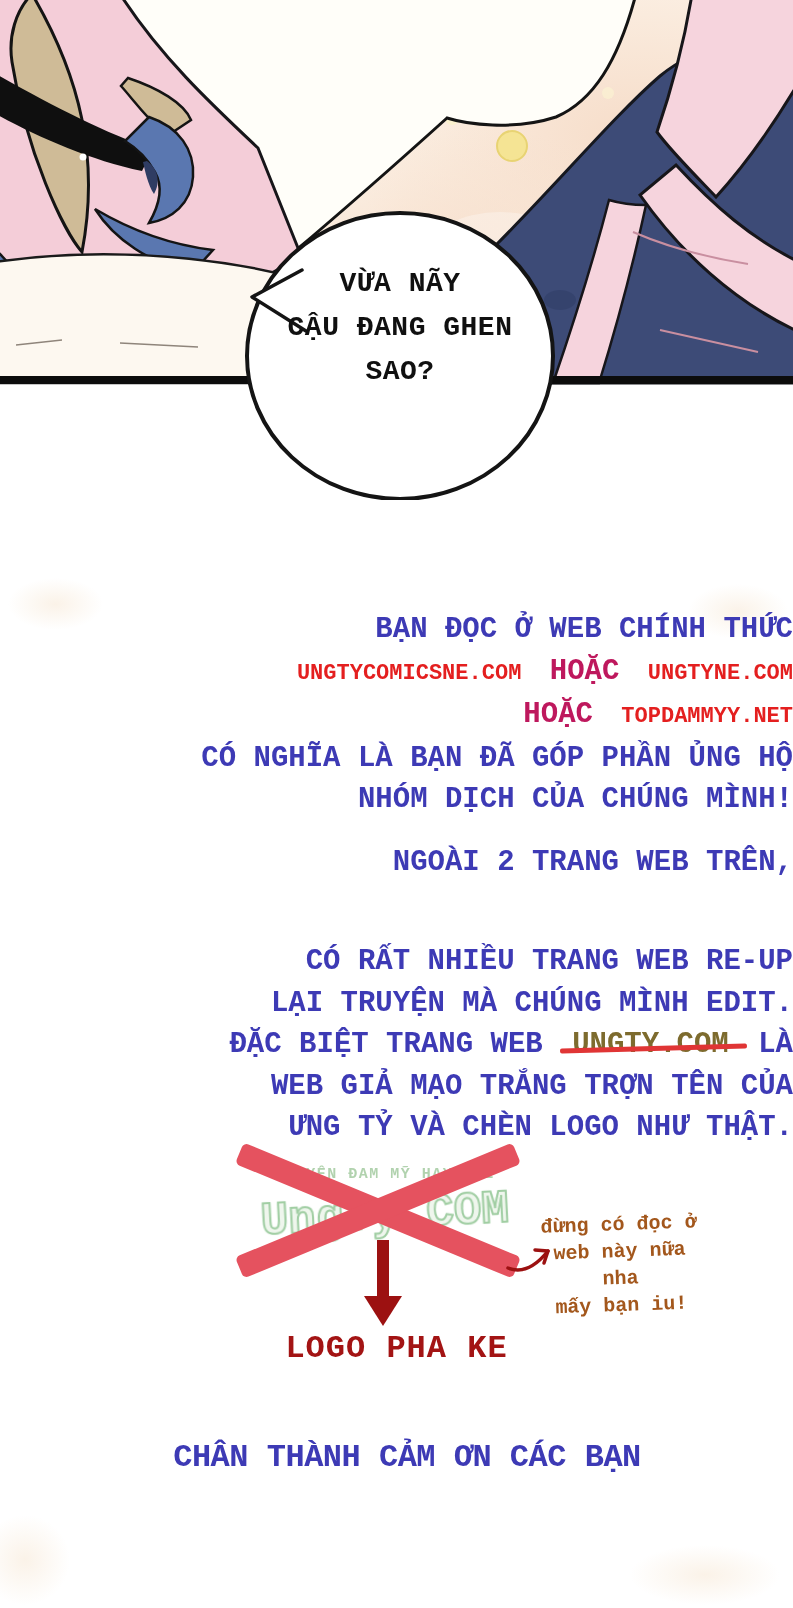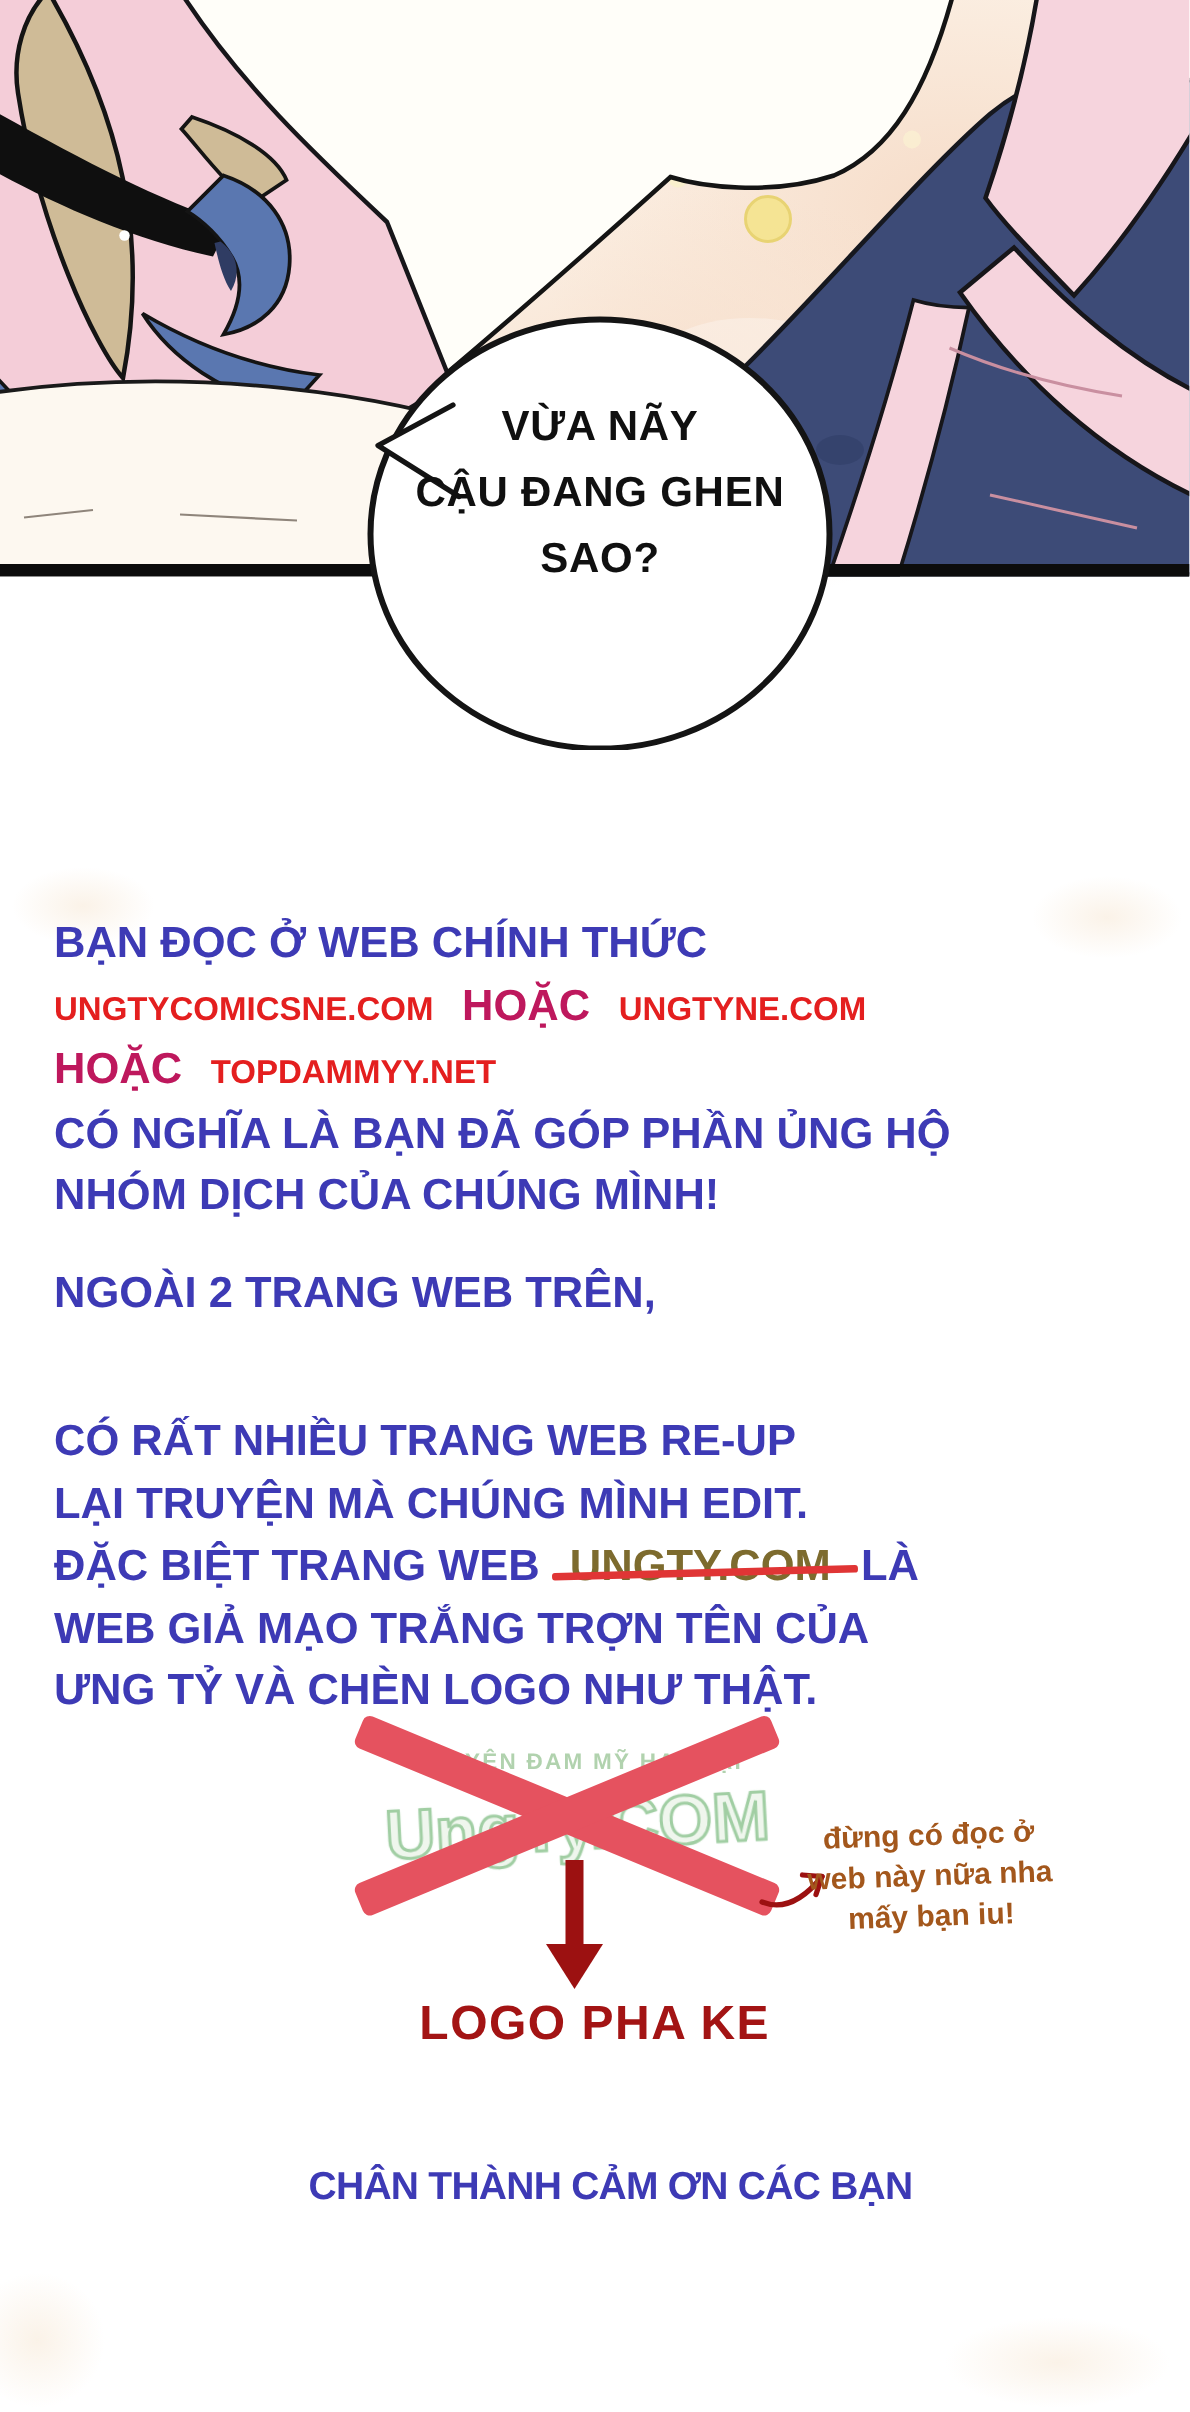--- a/index.html
+++ b/index.html
@@ -1,26 +1,26 @@
 <!DOCTYPE html>
 <html><head>
 <meta charset="utf-8">
 <style>
   html,body{margin:0;padding:0;background:#ffffff;}
   .page{position:relative;width:793px;height:1608px;overflow:hidden;background:#ffffff;
-        font-family:Liberation Sans, sans-serif;}
+        font-family:Liberation Mono, monospace;}
   .art-svg{position:absolute;top:0;left:0;}
 
   
   .bubble-text{position:absolute;left:246px;top:262px;width:308px;text-align:center;
     font-weight:700;font-size:28px;line-height:44px;color:#101010;letter-spacing:0.5px;}
 
   
-  .para{position:absolute;left:0;right:0;text-align:left;font-weight:700;
-    font-size:29px;line-height:41.5px;color:#3d3ab5;letter-spacing:0px;margin-left:36px;}
+  .para{position:absolute;left:0;right:0;text-align:right;font-weight:700;
+    font-size:29px;line-height:41.5px;color:#3d3ab5;letter-spacing:0px;}
   .pA{top:609px;} .pB{top:842px;} .pC{top:941px;}
   .red{color:#e41f1f;font-size:22px;}
   .blue{color:#be185d;}
   .mr{margin-right:11px;} .ml{margin-left:11px;}
   .fakeSite{color:#7d6b2e;position:relative;display:inline-block;margin:0 12px;}
   .fakeSite::after{content:"";position:absolute;left:-12px;right:-18px;top:52%;height:5px;
     background:#e03535;transform:rotate(-1.5deg);border-radius:2px;}
 
   
   .fake-tagline{position:absolute;top:1166px;left:250px;width:270px;text-align:center;
@@ -35,21 +35,21 @@
   .curved-arrow{position:absolute;left:506px;top:1242px;}
   .aside-note{position:absolute;top:1211px;left:538px;width:164px;text-align:center;
     font-size:20px;font-weight:700;line-height:27px;color:#a3571c;transform:rotate(-2deg);}
   .down-arrow-stem{position:absolute;left:377px;top:1240px;width:12px;height:58px;background:#9c1111;}
   .down-arrow-head{position:absolute;left:364px;top:1296px;width:0;height:0;
     border-left:19px solid transparent;border-right:19px solid transparent;border-top:30px solid #9c1111;}
   .logo-caption{position:absolute;top:1330px;left:0;right:0;text-align:center;
     font-size:32px;font-weight:700;letter-spacing:1px;color:#a31414;}
 
   .thanks{position:absolute;top:1437px;left:0;right:0;text-align:center;font-weight:700;
-    font-size:26px;line-height:41px;letter-spacing:-0.5px;color:#3d3ab5;padding-left:21px;}
+    font-size:32px;line-height:41px;letter-spacing:-0.5px;color:#3d3ab5;padding-left:21px;}
 
   
   .blob{position:absolute;border-radius:50%;opacity:.55;
     background:radial-gradient(closest-side,#f7e8d5,rgba(247,232,213,0));}
 </style>
 </head>
 <body>
 
 <div class="page">
 

